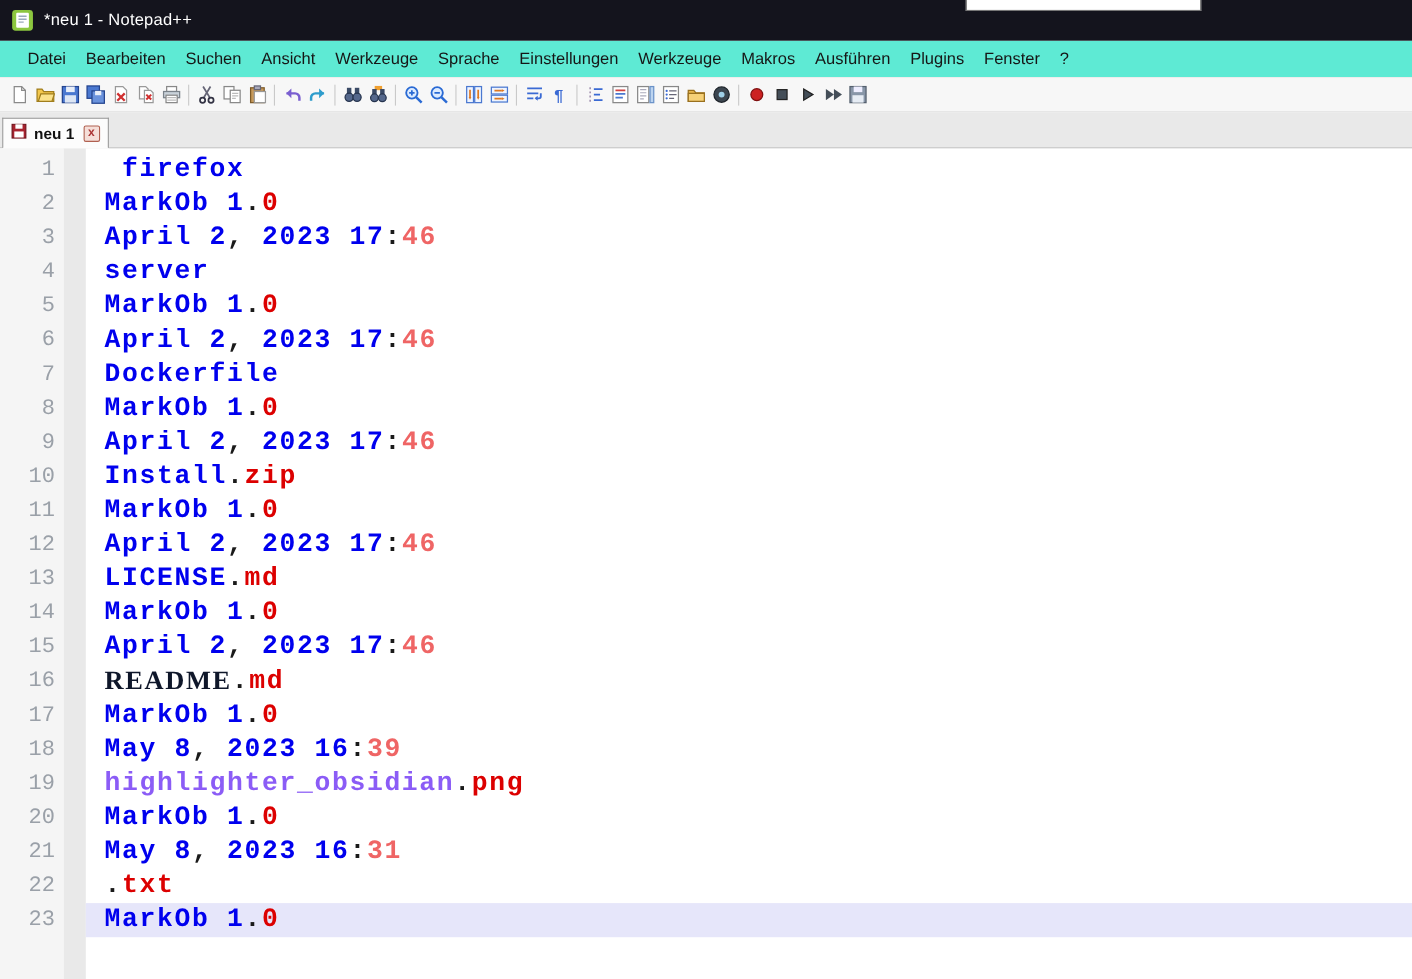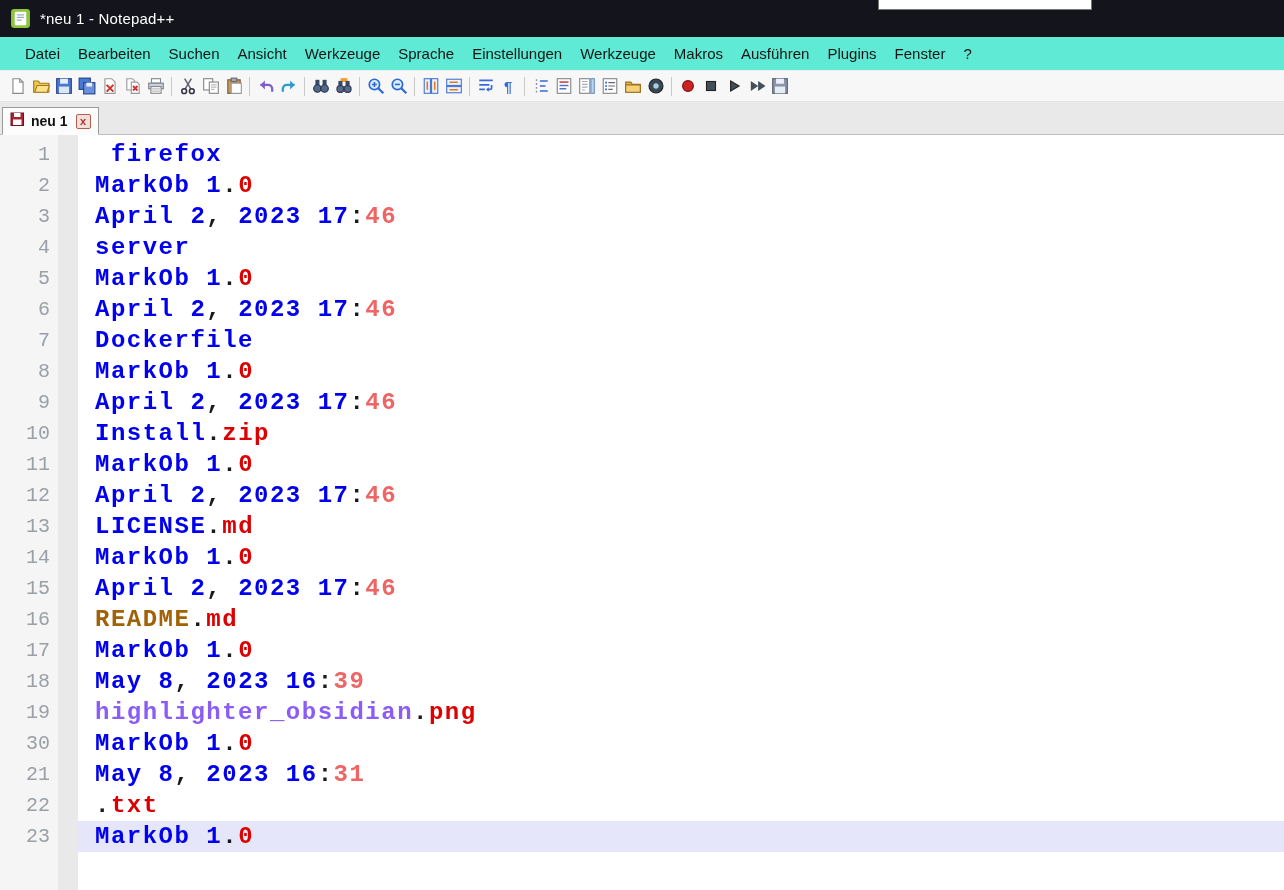--- a/index.html
+++ b/index.html
@@ -391,39 +391,39 @@
         <span class="code"><span style="color: rgb(0, 0, 238);">MarkOb 1</span><span style="color: rgb(26, 26, 26);">.</span><span style="color: rgb(220, 0, 0);">0</span></span>
       </div>
       <div class="line">
         <span class="ln">15</span>
         <span class="fold-margin"></span>
         <span class="code"><span style="color: rgb(0, 0, 238);">April 2</span><span style="color: rgb(26, 26, 26);">,</span><span style="color: rgb(0, 0, 238);"> 2023 17</span><span style="color: rgb(26, 26, 26);">:</span><span style="color: rgb(239, 101, 101);">46</span></span>
       </div>
       <div class="line">
         <span class="ln">16</span>
         <span class="fold-margin"></span>
-        <span class="code"><span style="color: #a16207;">README</span><span style="color: rgb(26, 26, 26);">.</span><span style="color: rgb(220, 0, 0);">md</span></span>
+        <span class="code"><span style="color: #0f172a; font-family: Liberation Serif, serif;">README</span><span style="color: rgb(26, 26, 26);">.</span><span style="color: rgb(220, 0, 0);">md</span></span>
       </div>
       <div class="line">
         <span class="ln">17</span>
         <span class="fold-margin"></span>
         <span class="code"><span style="color: rgb(0, 0, 238);">MarkOb 1</span><span style="color: rgb(26, 26, 26);">.</span><span style="color: rgb(220, 0, 0);">0</span></span>
       </div>
       <div class="line">
         <span class="ln">18</span>
         <span class="fold-margin"></span>
         <span class="code"><span style="color: rgb(0, 0, 238);">May 8</span><span style="color: rgb(26, 26, 26);">,</span><span style="color: rgb(0, 0, 238);"> 2023 16</span><span style="color: rgb(26, 26, 26);">:</span><span style="color: rgb(239, 101, 101);">39</span></span>
       </div>
       <div class="line">
         <span class="ln">19</span>
         <span class="fold-margin"></span>
         <span class="code"><span style="color: #8b5cf6;">highlighter_obsidian</span><span style="color: rgb(26, 26, 26);">.</span><span style="color: rgb(220, 0, 0);">png</span></span>
       </div>
       <div class="line">
-        <span class="ln">30</span>
+        <span class="ln">20</span>
         <span class="fold-margin"></span>
         <span class="code"><span style="color: rgb(0, 0, 238);">MarkOb 1</span><span style="color: rgb(26, 26, 26);">.</span><span style="color: rgb(220, 0, 0);">0</span></span>
       </div>
       <div class="line">
         <span class="ln">21</span>
         <span class="fold-margin"></span>
         <span class="code"><span style="color: rgb(0, 0, 238);">May 8</span><span style="color: rgb(26, 26, 26);">,</span><span style="color: rgb(0, 0, 238);"> 2023 16</span><span style="color: rgb(26, 26, 26);">:</span><span style="color: rgb(239, 101, 101);">31</span></span>
       </div>
       <div class="line">
         <span class="ln">22</span>

